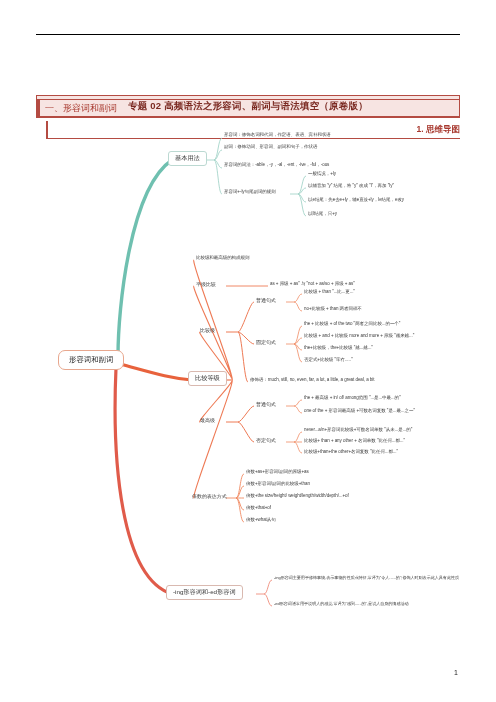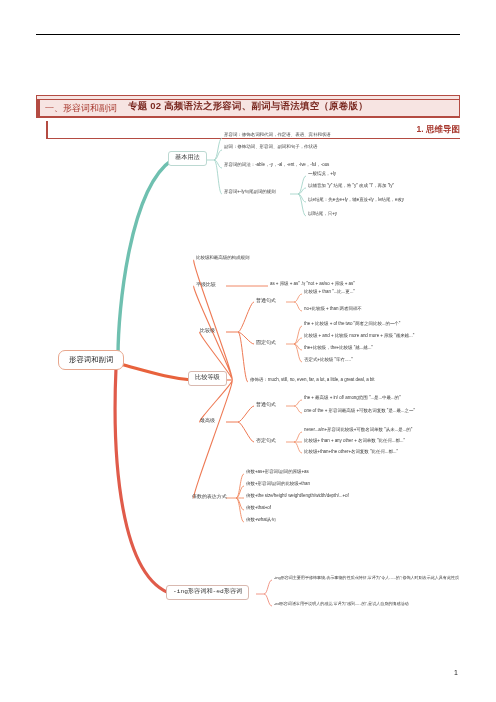--- a/index.html
+++ b/index.html
@@ -82,21 +82,20 @@
     width: 496px; height: 500px;
   }
   .node {
     position: absolute;
     background: #fff;
     font-size: 6.2px;
     color: #333;
     white-space: nowrap;
     display: flex; align-items: center; justify-content: center;
     line-height: 1.1;
-    font-family: Liberation Mono, monospace;
   }
   .node.boxed {
     border: 1px solid #d9b9b0;
     border-radius: 3px;
     padding: 3px 6px;
   }
   .node.center {
     border: 1px solid #e8a78e;
     border-radius: 7px;
     padding: 5px 10px;

